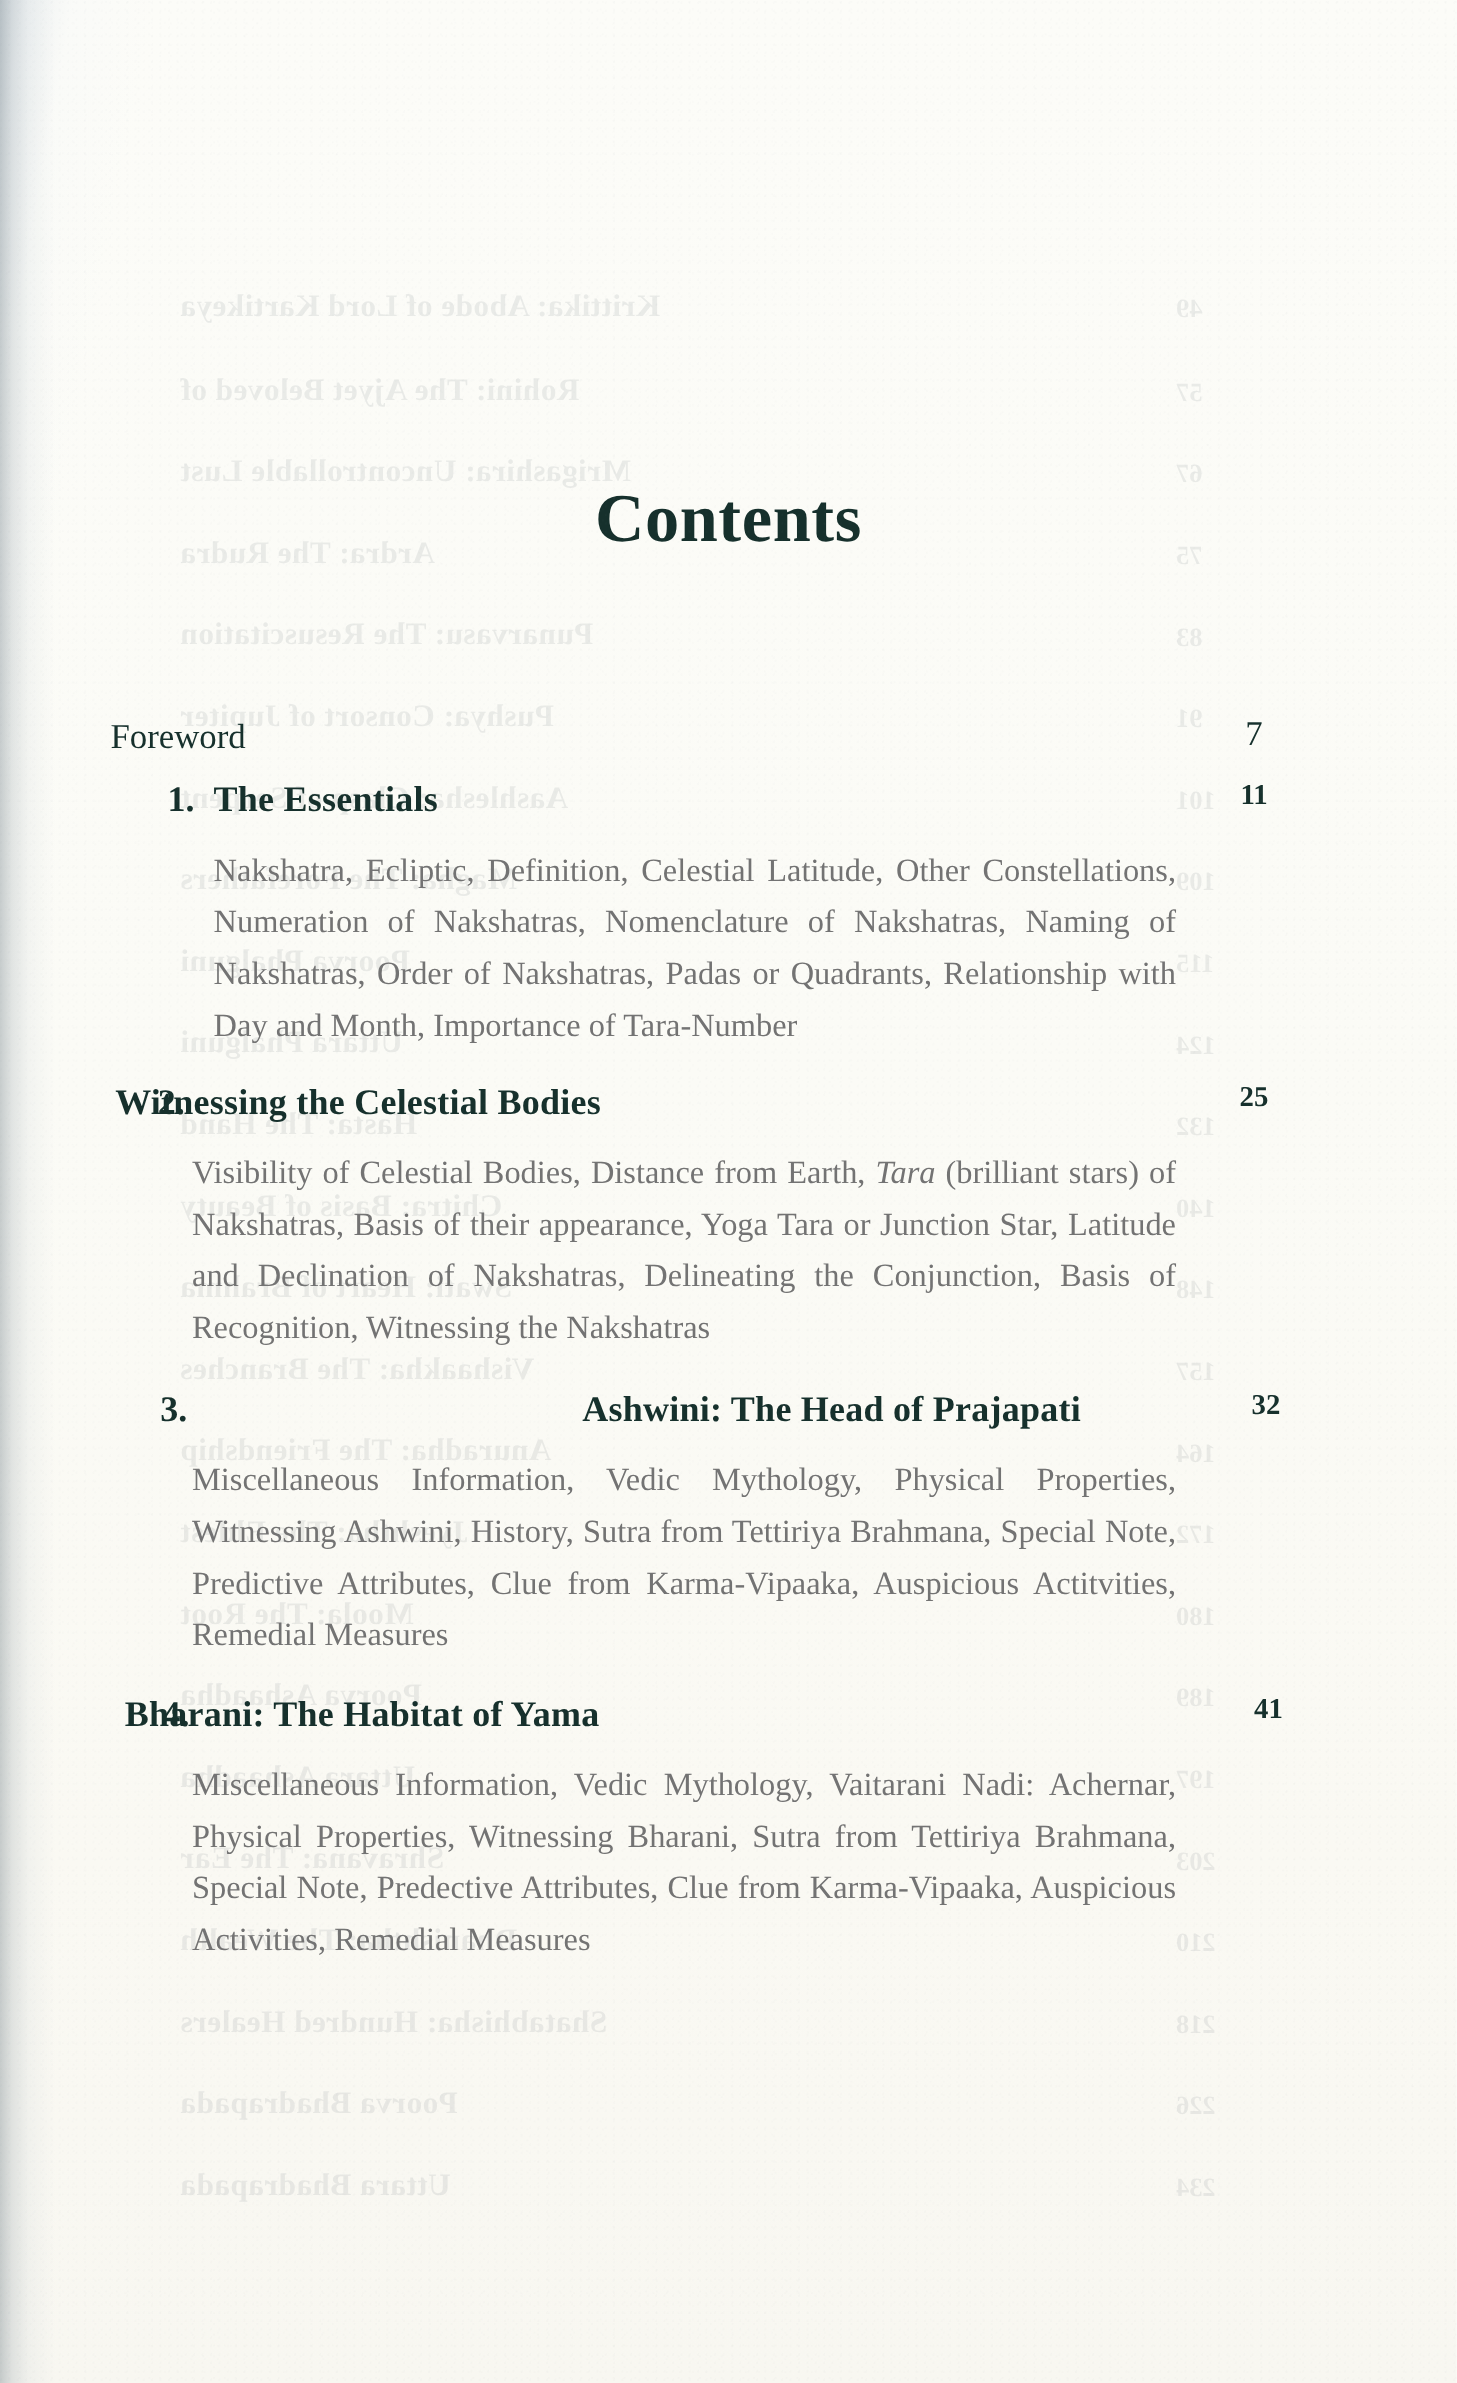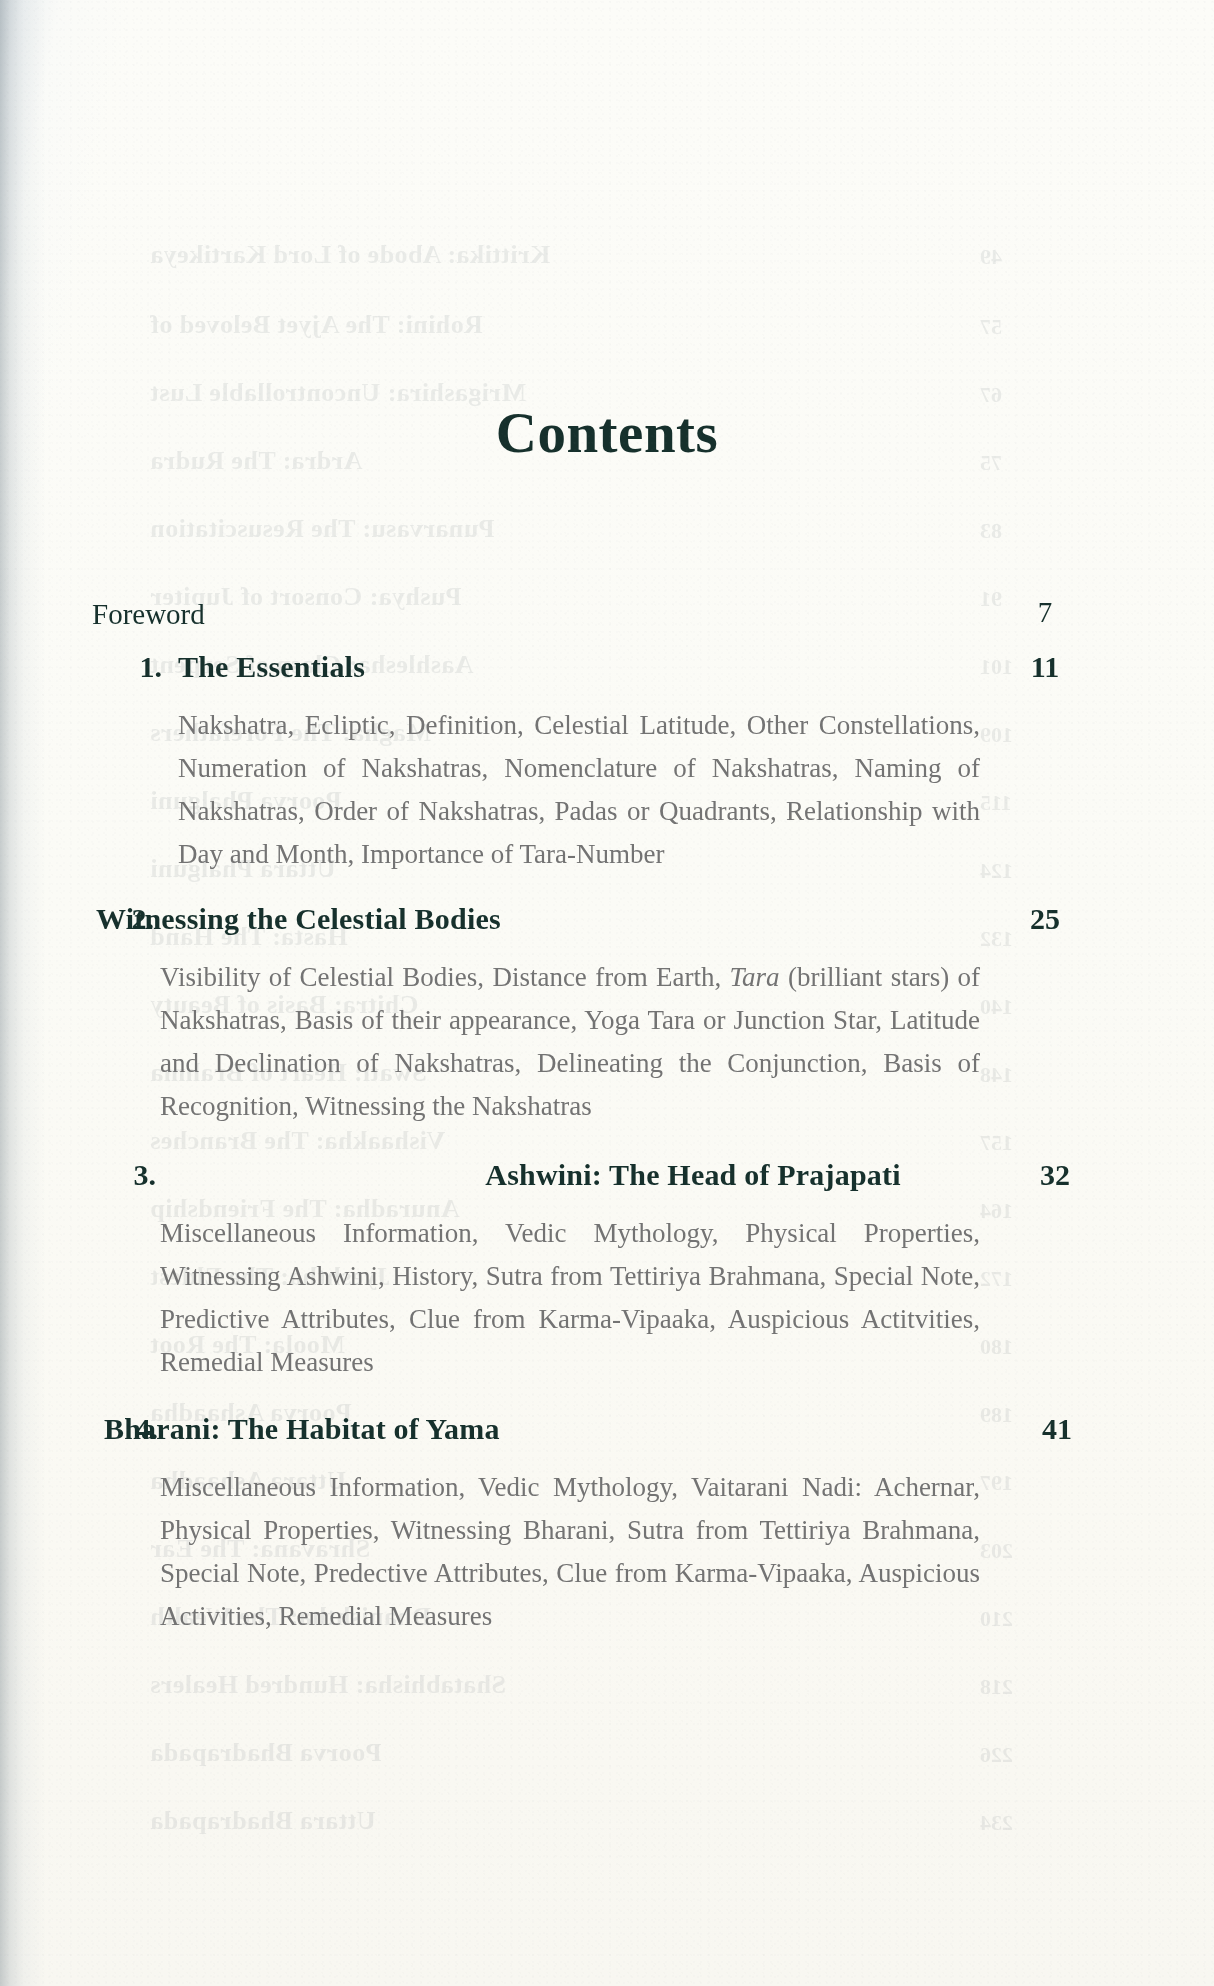--- a/index.html
+++ b/index.html
@@ -145,21 +145,21 @@
     font-size: 29px;
     letter-spacing: 0;
   }
 
   .entry-page {
     position: absolute;
     top: 0;
     left: 1000px;
     width: 90px;
     text-align: center;
-    font-size: 30px;
+    font-size: 24px;
     font-weight: 700;
     color: #16302c;
   }
   .entry.plain .entry-page {
     font-weight: 400;
     font-size: 29px;
     top: -2px;
   }
 
   .entry-desc {

